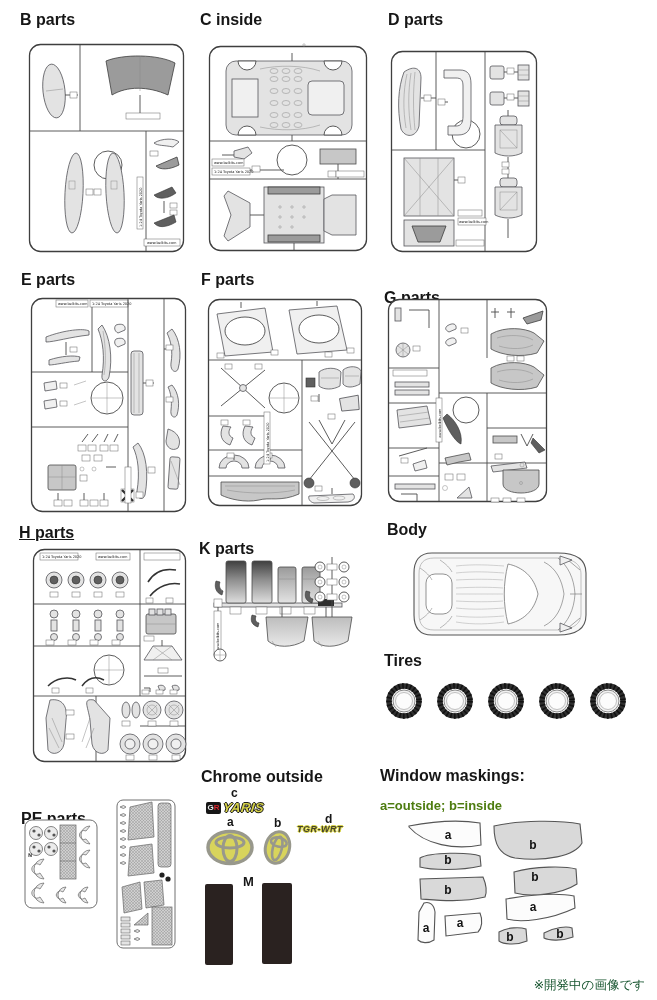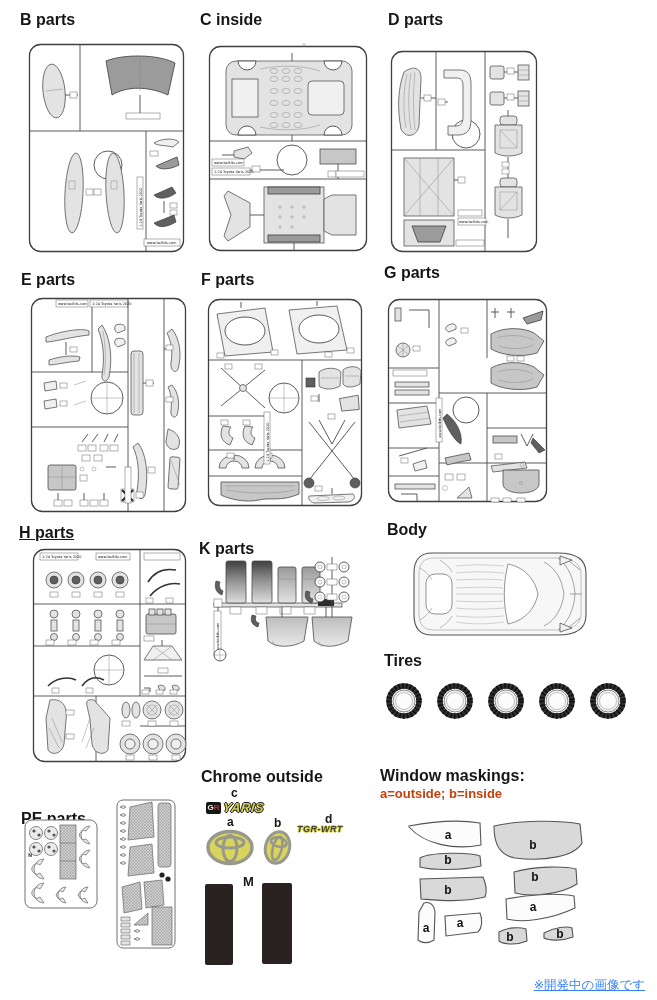--- a/index.html
+++ b/index.html
@@ -1,19 +1,19 @@
 <!DOCTYPE html>
 <html><head>
 <meta charset="utf-8">
 <style>
   html,body{margin:0;padding:0;background:#ffffff;}
   #canvas{position:relative;width:657px;height:1000px;background:#fff;overflow:hidden;
           font-family:"Liberation Sans",sans-serif;}
   .title{position:absolute;font:bold 16px "Liberation Sans",sans-serif;color:#161616;white-space:nowrap;}
-  .subtitle{position:absolute;font:bold 13px "Liberation Sans",sans-serif;color:#c2410c;white-space:nowrap;}
+  .subtitle{position:absolute;font:bold 13px "Liberation Sans",sans-serif;color:#4d7c0f;white-space:nowrap;margin-top:12px;}
   .slabel{position:absolute;font:bold 12px "Liberation Sans",sans-serif;color:#161616;}
   svg.diag{position:absolute;overflow:visible;}
   .frame{fill:#ffffff;stroke:#3f3f3f;stroke-width:1.3;}
   .run{stroke:#4a4a4a;stroke-width:.9;fill:none;}
   .thin{stroke:#8a8a8a;stroke-width:.5;fill:none;}
   .part{fill:#e3e3e3;stroke:#55555a;stroke-width:.8;}
   .partlight{fill:#f0f0f0;stroke:#55555a;stroke-width:.8;}
   .partmid{fill:#c7c7c7;stroke:#4d4d4d;stroke-width:.8;}
   .partdark{fill:#9b9b9b;stroke:#3d3d3d;stroke-width:.8;}
   .dk{fill:#5f5f5f;stroke:#333;stroke-width:.6;}
@@ -26,33 +26,33 @@
   .sticker-black{position:absolute;background:#2a2220;border-radius:2px;}
   .grwrap{position:absolute;display:flex;align-items:center;gap:2px;}
   .grbox{width:15px;height:12px;background:#161616;border-radius:2px;display:flex;
          align-items:center;justify-content:center;font:bold 8px "Liberation Sans",sans-serif;}
   .grbox .g{color:#e8e8e8;} .grbox .r{color:#d2242a;}
   .yaris{font:italic 900 13px "Liberation Sans",sans-serif;color:#d6d24a;letter-spacing:.5px;
          transform:skewX(-6deg);
          text-shadow:-1px 0 #1c1c1c,1px 0 #1c1c1c,0 -1px #1c1c1c,0 1px #1c1c1c;}
   .dsticker{position:absolute;font:italic 800 9px "Liberation Sans",sans-serif;color:#45412e;
          letter-spacing:.5px;text-shadow:-1px 0 #d6d24a,1px 0 #d6d24a,0 -1px #d6d24a,0 1px #d6d24a;}
-  .note{position:absolute;font:12.5px "DejaVu Sans",sans-serif;color:#3b82f6;white-space:nowrap;text-decoration:underline;}
+  .note{position:absolute;font:12.5px "DejaVu Sans",sans-serif;color:#14532d;white-space:nowrap;}
 </style>
 </head>
 <body>
 
 <div id="canvas">
 
   <div class="title" style="left:20px;top:11px;">B parts</div>
   <div class="title" style="left:200px;top:11px;">C inside</div>
   <div class="title" style="left:388px;top:11px;">D parts</div>
   <div class="title" style="left:21px;top:271px;">E parts</div>
   <div class="title" style="left:201px;top:271px;">F parts</div>
-  <div class="title" style="left:384px;top:264px;">G parts</div>
+  <div class="title" style="left:384px;top:289px;">G parts</div>
   <div class="title" style="left:19px;top:524px;text-decoration:underline;">H parts</div>
   <div class="title" style="left:199px;top:524px;margin-top:16px;">K parts</div>
   <div class="title" style="left:387px;top:521px;">Body</div>
   <div class="title" style="left:384px;top:652px;text-align:right;">Tires</div>
   <div class="title" style="left:21px;top:769px;margin-top:41px;">PE parts</div>
   <div class="title" style="left:201px;top:768px;">Chrome outside</div>
   <div class="title" style="left:380px;top:767px;">Window maskings:</div>
   <div class="subtitle" style="left:380px;top:786px;">a=outside; b=inside</div>
 
   <svg class="diag" style="left:28px;top:43px;" width="157" height="210" viewBox="0 0 157 210">

